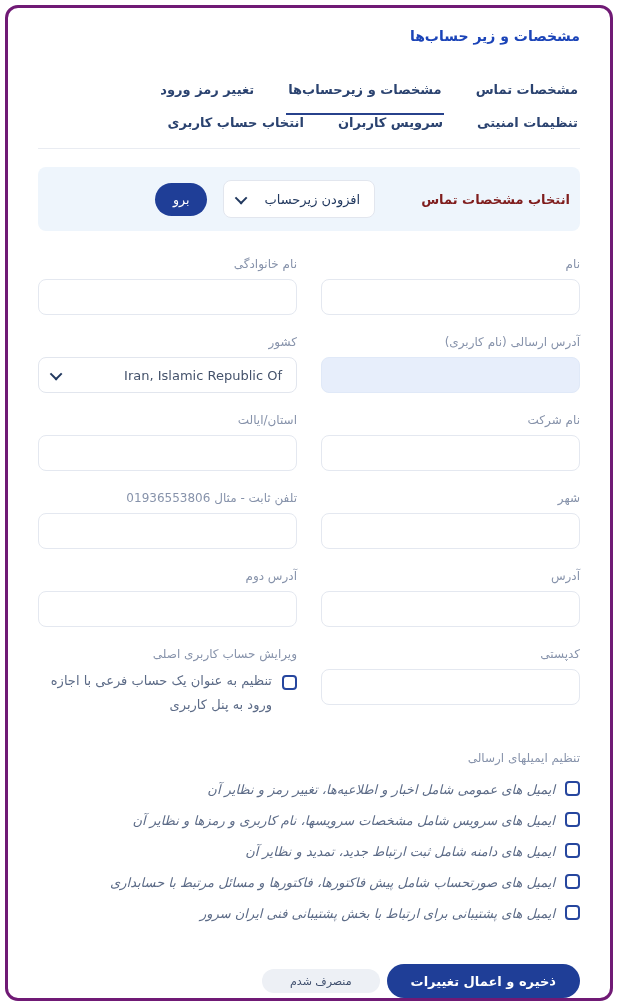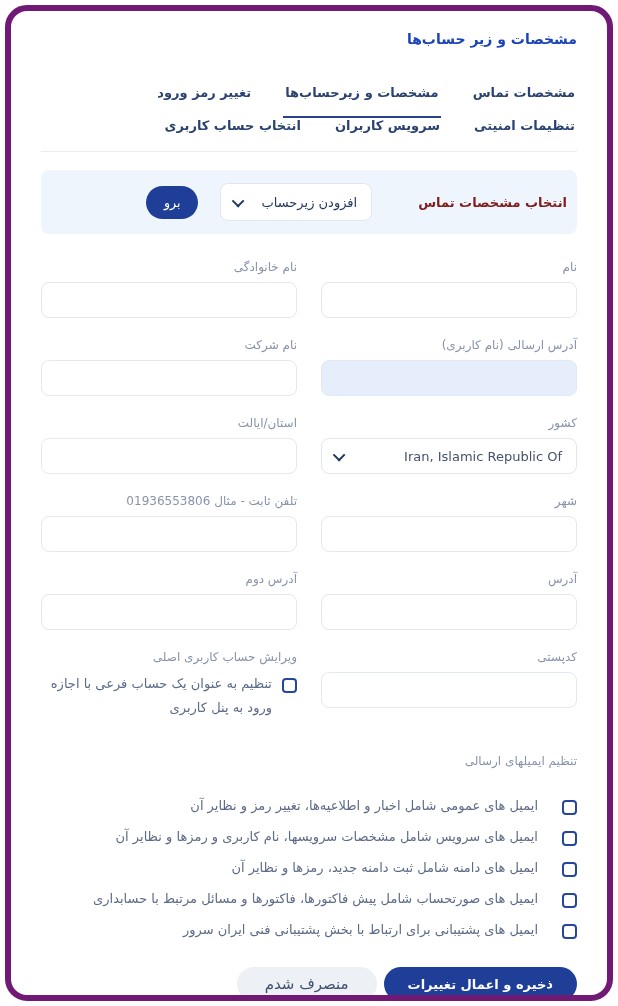--- a/index.html
+++ b/index.html
@@ -5,22 +5,22 @@
   * { box-sizing: border-box; }
   html,body { margin:0; padding:0; background:#ffffff; }
   body {
     width:618px; height:1006px; position:relative;
     font-family:"DejaVu Sans", sans-serif;
     direction:rtl;
   }
   .card {
     position:absolute; inset:5px;
     background:#fff;
-    border:6px solid #701a75;
-    border-radius:22px;
+    border:3px solid #701a75;
+    border-radius:13px;
     padding:20px 30px 26px 30px;
     overflow:hidden;
   }
   .page-title {
     color:#1b44b8; font-size:14px; font-weight:bold;
     margin:0 0 38px 0; text-align:right;
   }
   
   .tabs {
     display:flex; flex-wrap:wrap; align-items:flex-end;
@@ -39,21 +39,21 @@
     background:#eef5fc; border-radius:8px;
     display:flex; align-items:center;
     padding:0 10px 0 0;
   }
   .panel-label { color:#7f1d1d; font-size:13px; font-weight:bold; margin-left:46px; }
   .select-box {
     background:#fff; border:1px solid #e2e6ee; border-radius:8px;
     height:38px; display:flex; align-items:center; justify-content:space-between;
     padding:0 14px; color:#22395f; font-size:13px; cursor:pointer;
   }
-  .panel .select-box { width:152px; margin-left:22px; }
+  .panel .select-box { width:152px; margin-left:16px; }
   .chevron {
     width:9px; height:9px; flex:0 0 auto;
     border-left:2px solid #22395f; border-bottom:2px solid #22395f;
     transform:rotate(-45deg) translateY(-2px);
   }
   .go-btn {
     background:#1f3e97; color:#fff; border:none; cursor:pointer;
     height:33px; min-width:52px; padding:0 16px;
     border-radius:17px; font-size:12.5px; font-family:inherit;
   }
@@ -79,35 +79,35 @@
   .checkbox-row { display:flex; align-items:flex-start; gap:10px; }
   .checkbox {
     width:15px; height:15px; flex:0 0 auto;
     border:2px solid #26469e; border-radius:4px; background:#fff; cursor:pointer;
   }
   .checkbox-text { color:#5c6b87; font-size:13px; line-height:1.85; text-align:right; }
   .subaccount-block .checkbox { margin-top:6px; }
   
   .email-section { margin-top:34px; }
   .section-label { color:#8793ab; font-size:12px; margin-bottom:16px; text-align:right; }
-  .email-item { display:flex; align-items:flex-end; gap:24px; min-height:31px; }
+  .email-item { display:flex; align-items:flex-start; gap:10px; min-height:31px;font-style:italic; }
   .email-item .checkbox-text { line-height:1.4; }
   
   .footer {
     margin-top:28px; display:flex; align-items:center; gap:7px;
   }
   .save-btn {
     background:#1f3e97; color:#fff; border:none; cursor:pointer;
     height:34px; padding:0 24px; border-radius:17px;
     font-size:13px; font-weight:bold; font-family:inherit;
   }
   .cancel-btn {
     background:#edf0f5; color:#3e4e6d; border:none; cursor:pointer;
-    height:34px; padding:0 28px; border-radius:17px;
-    font-size:15px; font-family:inherit;
+    height:24px; padding:0 28px; border-radius:17px;
+    font-size:11px; font-family:inherit;
   }
 </style>
 </head>
 <body>
 
 <div class="card">
 
   <h1 class="page-title">مشخصات و زیر حساب‌ها</h1>
 
   <nav class="tabs">
@@ -137,30 +137,30 @@
     <div>
       <label class="field-label">نام خانوادگی</label>
       <input class="input" type="text" value="" style="">
     </div>
 
     <div>
       <label class="field-label">آدرس ارسالی (نام کاربری)</label>
       <input class="input input--disabled" type="text" disabled="" value="" style="">
     </div>
     <div>
-      <label class="field-label">نام شرکت</label>
-      <input class="input" type="text" value="" style="">
-    </div>
-
-    <div>
       <label class="field-label">کشور</label>
       <div class="select-box select-box--full">
         <span class="select-value">Iran, Islamic Republic Of</span>
         <span class="chevron"></span>
       </div>
+    </div>
+
+    <div>
+      <label class="field-label">نام شرکت</label>
+      <input class="input" type="text" value="" style="">
     </div>
     <div>
       <label class="field-label">استان/ایالت</label>
       <input class="input" type="text" value="" style="">
     </div>
 
     <div>
       <label class="field-label">شهر</label>
       <input class="input" type="text" value="" style="">
     </div>
@@ -198,21 +198,21 @@
     <div class="email-item">
       <span class="checkbox"></span>
       <span class="checkbox-text">ایمیل های عمومی شامل اخبار و اطلاعیه‌ها، تغییر رمز و نظایر آن</span>
     </div>
     <div class="email-item">
       <span class="checkbox"></span>
       <span class="checkbox-text">ایمیل های سرویس شامل مشخصات سرویسها، نام کاربری و رمزها و نظایر آن</span>
     </div>
     <div class="email-item">
       <span class="checkbox"></span>
-      <span class="checkbox-text">ایمیل های دامنه شامل ثبت دامنه جدید، رمزها و نظایر آن</span>
+      <span class="checkbox-text">ایمیل های دامنه شامل ثبت ارتباط جدید، تمدید و نظایر آن</span>
     </div>
     <div class="email-item">
       <span class="checkbox"></span>
       <span class="checkbox-text">ایمیل های صورتحساب شامل پیش فاکتورها، فاکتورها و مسائل مرتبط با حسابداری</span>
     </div>
     <div class="email-item">
       <span class="checkbox"></span>
       <span class="checkbox-text">ایمیل های پشتیبانی برای ارتباط با بخش پشتیبانی فنی ایران سرور</span>
     </div>
   </div>

